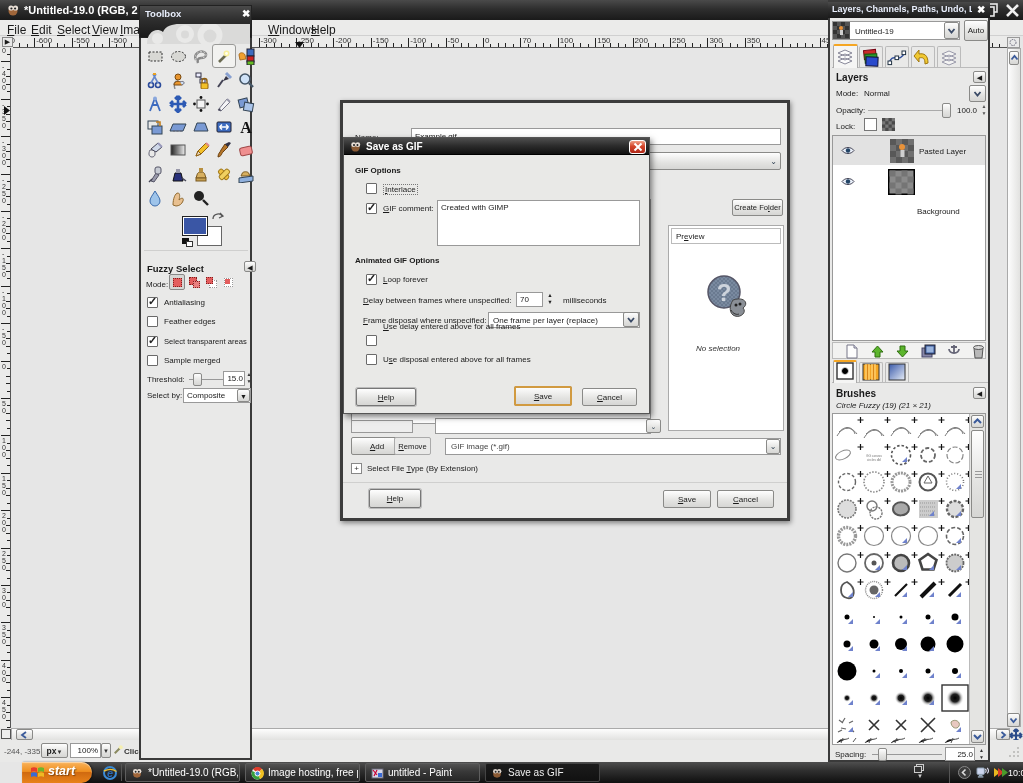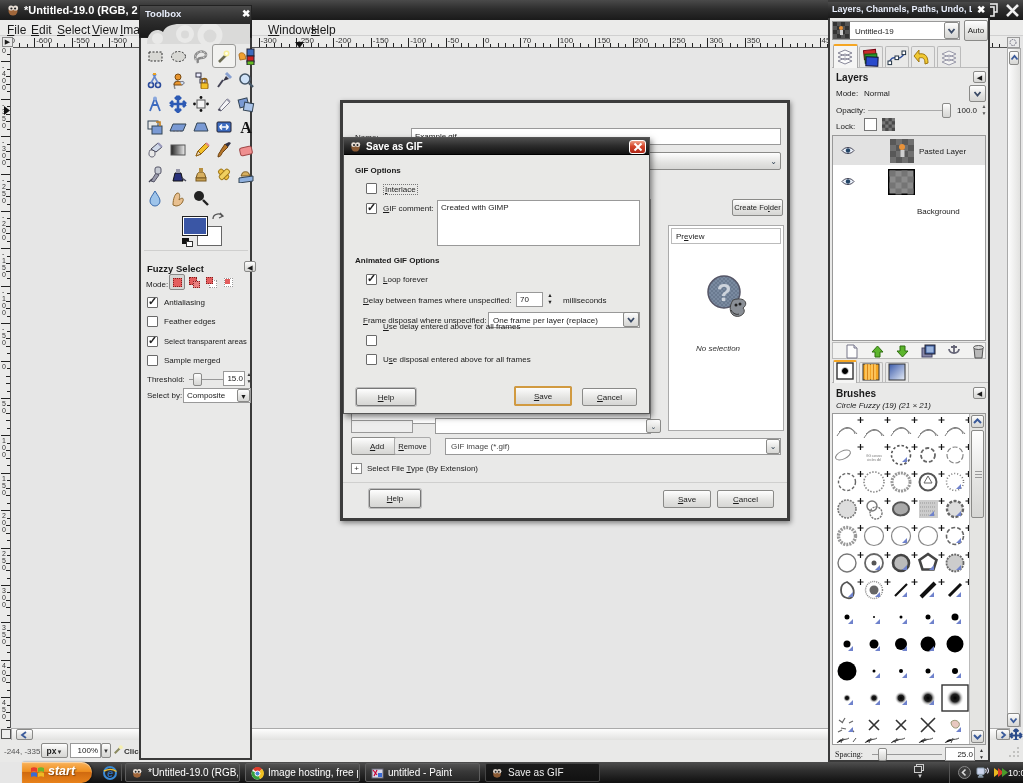--- a/index.html
+++ b/index.html
@@ -922,21 +922,21 @@
           <div style="position:absolute;left:3px;top:40px;width:7px;height:1px;background:#999"></div>
           <div style="position:absolute;left:3px;top:43px;width:7px;height:1px;background:#999"></div>
           <div style="position:absolute;left:3px;top:46px;width:7px;height:1px;background:#999"></div>
         </div>
       <div class="abs btn" style="left:1px;top:316px;width:13px;height:13px;"><svg width="11" height="11" viewBox="0 0 11 11">
             <path d="M2 4 L5.5 7.5 L9 4" fill="none" stroke="#3a5a9a" stroke-width="2"></path>
           </svg></div>
     </div>
   </div>
 
-  <span class="abs" style="left:5px;top:748px;font-family:Liberation Serif, serif;">Spacing:</span>
+  <span class="abs" style="left:5px;top:748px;">Spacing:</span>
   <div class="abs" style="left:42px;top:752px;width:70px;height:1px;background:#999;"></div>
   <div class="abs btn" style="left:48px;top:746px;width:9px;height:13px;"></div>
   <div class="abs entry" style="left:115px;top:745px;width:30px;height:14px;text-align:right;line-height:13px;padding-right:1px;">25.0</div>
   <div class="abs" style="left:147px;top:745px;width:9px;height:14px;font-size:5px;line-height:7px;color:#333;text-align:center;">▲<br>▼</div>
 </div>
 
 <div class="abs" style="left:340px;top:100px;width:450px;height:421px;background:#e9e9e8;border:3px solid #3c3c3c;box-shadow:1px 2px 5px rgba(0,0,0,.45);">
   <span class="abs" style="left:12px;top:30px;"><span class="u">N</span>ame:</span>
   <div class="abs entry" style="left:68px;top:25px;width:370px;height:17px;line-height:16px;padding-left:3px;">Example.gif</div>
   <span class="abs" style="left:12px;top:54px;">Save in <span class="u">f</span>older:</span>

